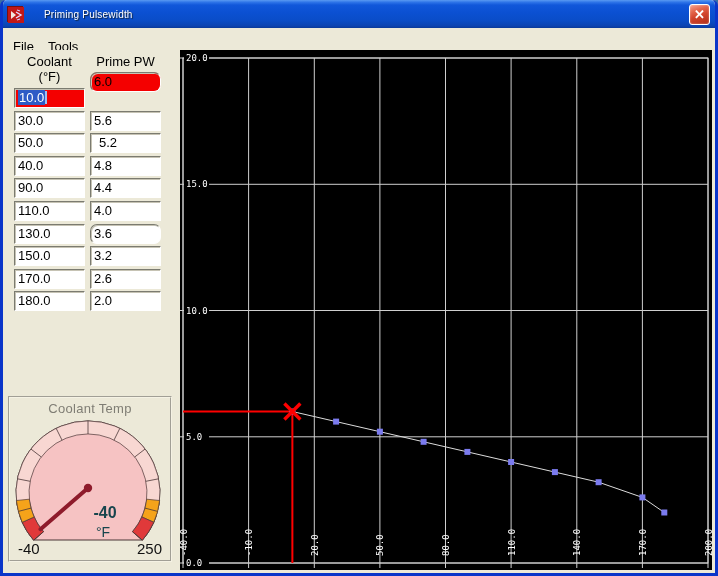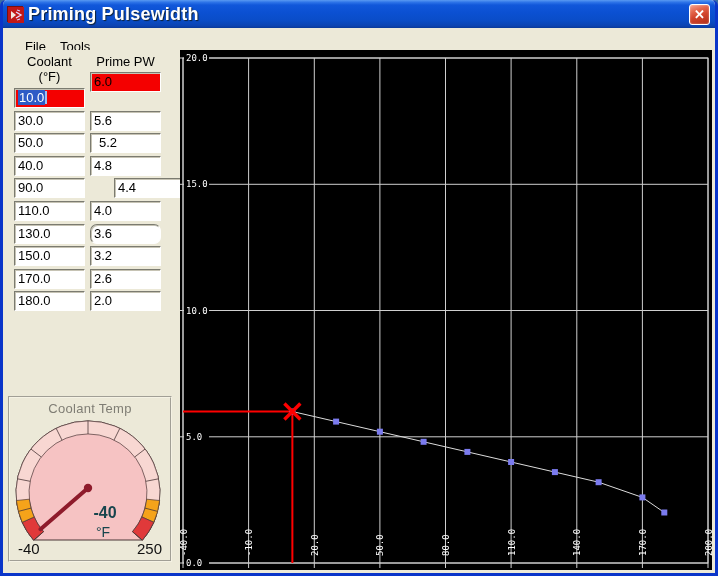--- a/index.html
+++ b/index.html
@@ -19,39 +19,39 @@
     padding:0 5px 0 4px;
     background:linear-gradient(180deg,#5a9af2 0%,#2e74e8 8%,#1157da 18%,#0b50d2 45%,#0a4dc8 72%,#0c44b2 92%,#0a3a9a 100%);
     border-radius:4px 4px 0 0;
   }
   .app-icon {
     width:16px; height:16px; flex:0 0 16px;
     background:#c01818; border:1px solid #7c0f0f; position:relative;
   }
   .app-icon svg { position:absolute; left:0; top:0; }
   .title-text {
-    color:#fff; font-weight:bold; font-size:18px;
-    text-shadow:1px 1px 1px #123; letter-spacing:.2px;
+    color:#fff; font-weight:normal; font-size:10px;
+    text-shadow:1px 1px 1px #123; letter-spacing:.2px;margin-left:16px;
   }
   .close-btn {
     margin-left:auto; width:21px; height:21px;
     border:1px solid #fff; border-radius:3px;
     background:linear-gradient(160deg,#f4a28e 0%,#e4664c 30%,#d2442c 55%,#ae2c18 100%);
     color:#fff; font-weight:bold; font-size:13px; line-height:19px; text-align:center;
     cursor:pointer; padding:0;
     box-shadow:inset 0 0 2px rgba(255,255,255,.5);
     font-family:"Liberation Sans", sans-serif;
   }
 
   
   .content { position:relative; width:712px; height:545px; background:#ece9d8; }
 
   .menubar {
     position:absolute; top:0; left:0; right:0; height:38px;
-    display:flex; align-items:center; padding-left:16px; font-size:13px; color:#000;
+    display:flex; align-items:center; padding-left:4px; font-size:13px; color:#000;
   }
   .menu-item { padding:2px 8px 3px 6px; cursor:default; }
 
   
   .left-panel { position:absolute; top:22px; left:0; width:177px; bottom:0; background:#ece9d8; }
 
   .col-header { position:absolute; width:71px; text-align:center; font-size:13px; color:#000; line-height:15px; }
   .col-header.c0 { left:11px; top:4px; }
   .col-header.c1 { left:87px; top:4px; }
 
@@ -114,29 +114,29 @@
       <div class="col-header c0">
         <div>Coolant</div>
         <div>(°F)</div>
       </div>
       <div class="col-header c1">
         <div>Prime PW</div>
         <div>(ms)</div>
       </div>
       <div id="tableGrid">
           <div class="cell selected" style="left: 11px; top: 38px;"><span class="sel-text">10.0</span><span class="caret"></span></div>
-          <div class="cell selected" style="left: 87px; top: 22px;">6.0</div>
+          <div class="cell selected" style="left: 87px; top: 22px; border-radius: 7px;">6.0</div>
           <div class="cell" style="left: 11px; top: 61px;">30.0</div>
           <div class="cell" style="left: 87px; top: 61px;">5.6</div>
           <div class="cell" style="left: 11px; top: 83px;">50.0</div>
           <div class="cell" style="left: 87px; top: 83px; padding-left: 8px;">5.2</div>
           <div class="cell" style="left: 11px; top: 106px;">40.0</div>
           <div class="cell" style="left: 87px; top: 106px;">4.8</div>
           <div class="cell" style="left: 11px; top: 128px;">90.0</div>
-          <div class="cell" style="left: 87px; top: 128px; margin-left: 24px;">4.4</div>
+          <div class="cell" style="left: 87px; top: 128px;">4.4</div>
           <div class="cell" style="left: 11px; top: 151px;">110.0</div>
           <div class="cell" style="left: 87px; top: 151px;">4.0</div>
           <div class="cell" style="left: 11px; top: 174px;">130.0</div>
           <div class="cell" style="left: 87px; top: 174px; border-radius: 7px;">3.6</div>
           <div class="cell" style="left: 11px; top: 196px;">150.0</div>
           <div class="cell" style="left: 87px; top: 196px;">3.2</div>
           <div class="cell" style="left: 11px; top: 219px;">170.0</div>
           <div class="cell" style="left: 87px; top: 219px;">2.6</div>
           <div class="cell" style="left: 11px; top: 241px;">180.0</div>
           <div class="cell" style="left: 87px; top: 241px;">2.0</div>

